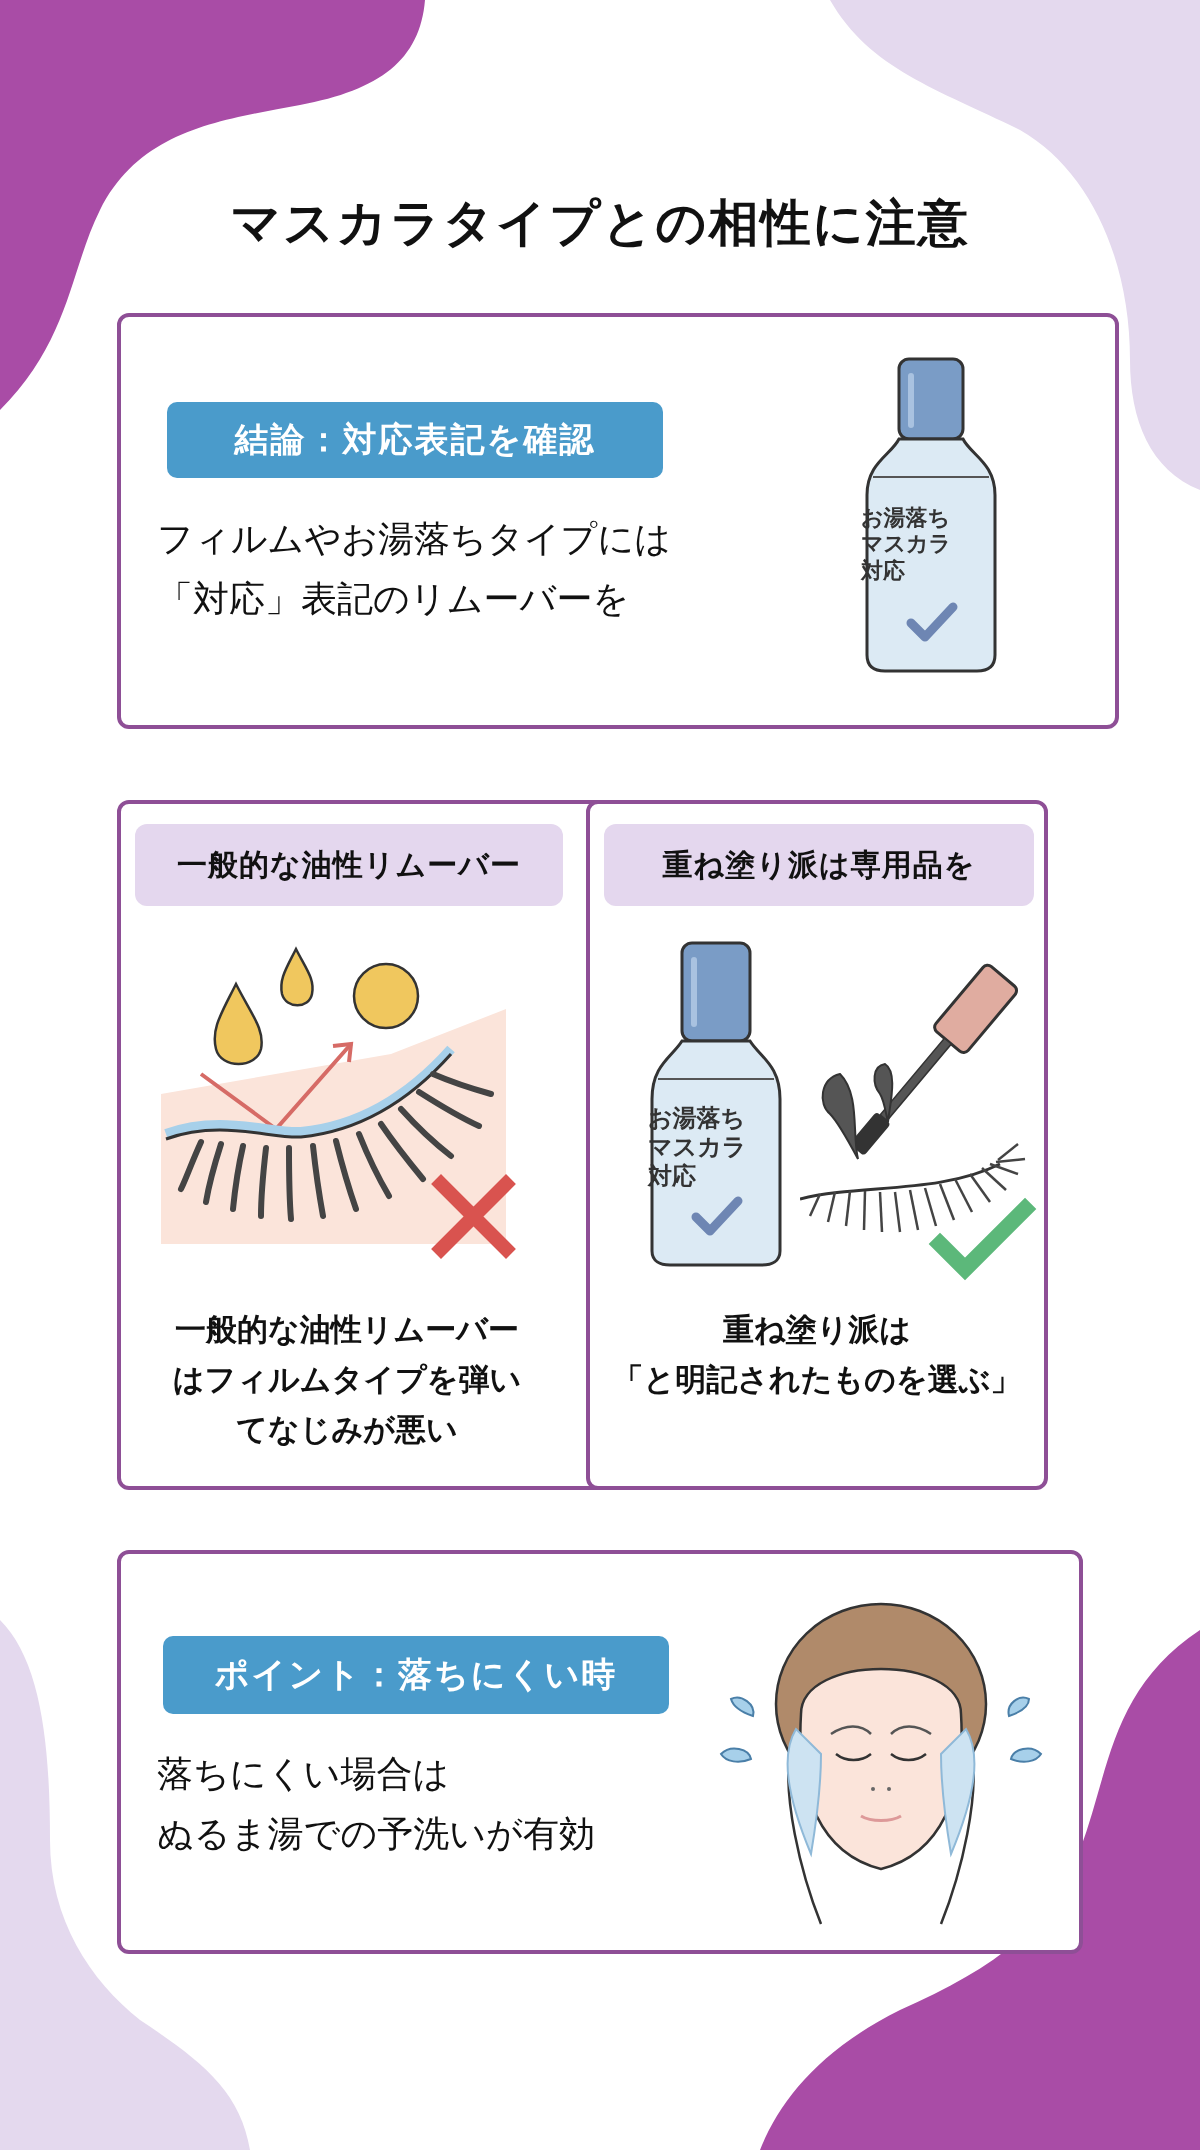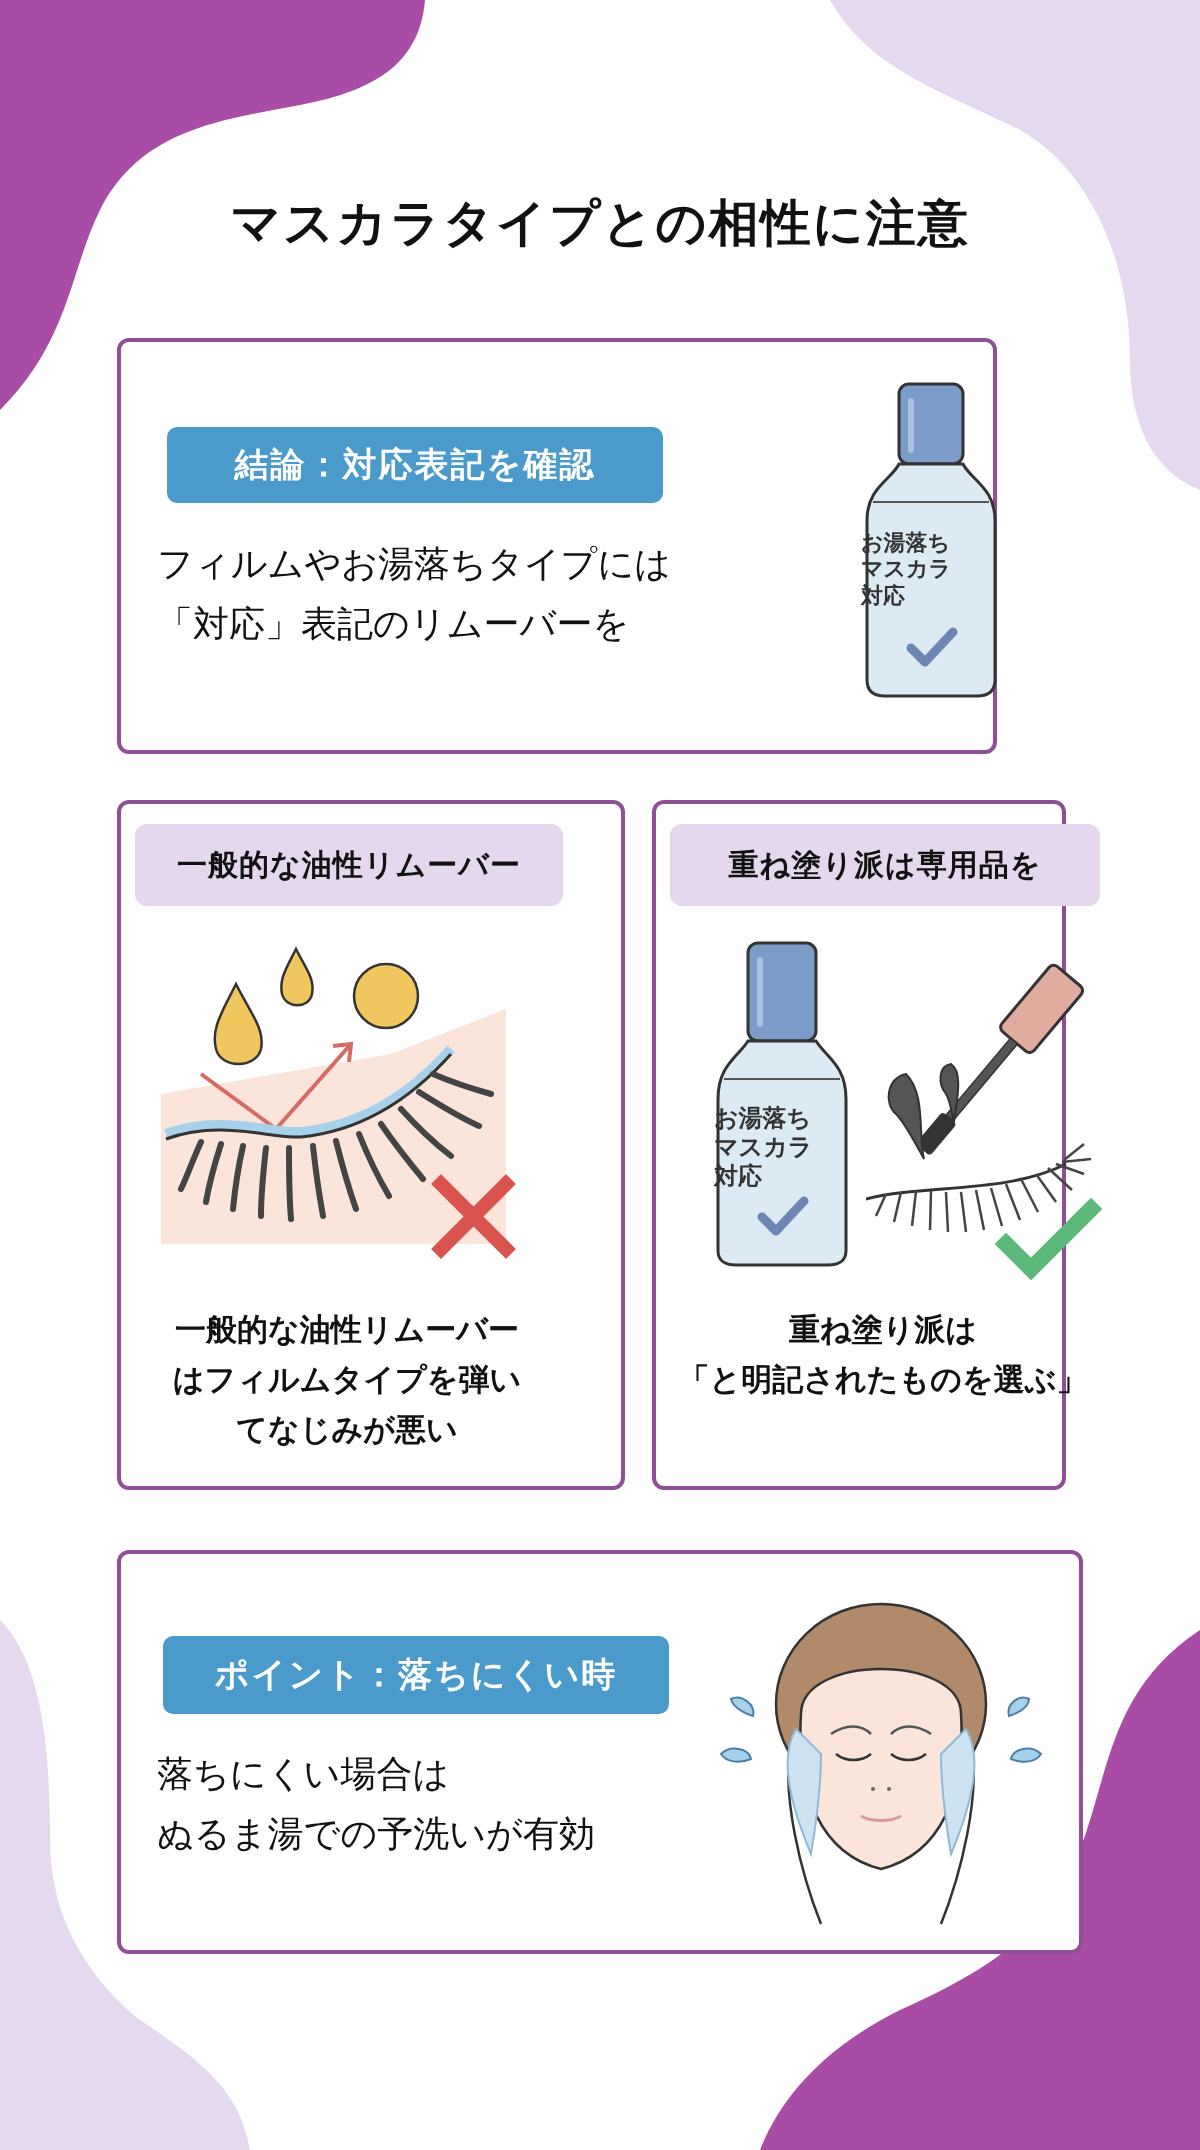--- a/index.html
+++ b/index.html
@@ -46,21 +46,21 @@
 </svg>
 <svg class="blob" style="left:0;top:1620px" width="420" height="530" viewBox="0 0 420 530">
   <path d="M0,0 C40,40 50,120 50,220 C50,300 90,360 140,400 C200,440 240,470 250,530 L0,530 Z" fill="#e4d9ee"></path>
 </svg>
 <svg class="blob" style="left:760px;top:1630px" width="440" height="520" viewBox="0 0 440 520">
   <path d="M440,0 L440,520 L0,520 C20,470 60,420 140,380 C230,340 290,300 320,220 C350,140 350,60 440,0 Z" fill="#a94ca6"></path>
 </svg>
 
 <div class="page-title">マスカラタイプとの相性に注意</div>
 
-<div class="card" style="left:117px;top:338px;width:880px;height:416px;padding-left:20px;">
+<div class="card" style="left:117px;top:313px;width:1002px;height:416px;padding-left:20px;">
   <div class="pill-blue" style="left:46px;top:85px;width:496px;height:76px;">結論：対応表記を確認</div>
   <div class="body-text" style="left:36px;top:192px;">
     <div>フィルムやお湯落ちタイプには</div>
     <div>「対応」表記のリムーバーを</div>
   </div>
   <div style="position:absolute;left:740px;top:38px;width:140px;height:320px;">
     <svg width="140" height="320" viewBox="0 0 140 320">
       <rect x="38" y="4" width="64" height="80" rx="10" fill="#7a9cc6" stroke="#333" stroke-width="3"></rect>
       <rect x="47" y="18" width="6" height="55" rx="3" fill="#a9c2e0"></rect>
       <path d="M38,84 C30,100 6,108 6,140 L6,300 C6,312 14,316 24,316 L116,316 C126,316 134,312 134,300 L134,140 C134,108 110,100 102,84 Z" fill="#dceaf4" stroke="#333" stroke-width="3"></path>
@@ -104,21 +104,21 @@
       <path d="M280,250 L345,315 M345,250 L280,315" stroke="#d9534f" stroke-width="14" stroke-linecap="square"></path>
     </svg>
   </div>
   <div class="center-text" style="left:0;top:500px;width:452px;">
     <div>一般的な油性リムーバー</div>
     <div>はフィルムタイプを弾い</div>
     <div>てなじみが悪い</div>
   </div>
 </div>
 
-<div class="card" style="left:652px;top:800px;width:414px;height:690px;padding-left:11px;">
+<div class="card" style="left:586px;top:800px;width:462px;height:690px;padding-left:11px;">
   <div class="pill-lav" style="left:14px;top:20px;width:430px;height:82px;">重ね塗り派は専用品を</div>
   <div style="position:absolute;left:58px;top:135px;width:136px;height:330px;">
     <svg width="136" height="330" viewBox="0 0 136 330">
       <rect x="34" y="4" width="68" height="98" rx="10" fill="#7a9cc6" stroke="#333" stroke-width="3"></rect>
       <rect x="43" y="18" width="6" height="70" rx="3" fill="#a9c2e0"></rect>
       <path d="M34,102 C24,118 4,126 4,160 L4,312 C4,322 12,326 22,326 L114,326 C124,326 132,322 132,312 L132,160 C132,126 112,118 102,102 Z" fill="#dceaf4" stroke="#333" stroke-width="3"></path>
       <path d="M10,140 L126,140" stroke="#555" stroke-width="2"></path>
       <path d="M48,278 L62,292 L90,262" fill="none" stroke="#6e86b3" stroke-width="9" stroke-linejoin="round" stroke-linecap="round"></path>
     </svg>
     <div class="bottle-label" style="left:0;top:165px;width:136px;font-size:24px;">

